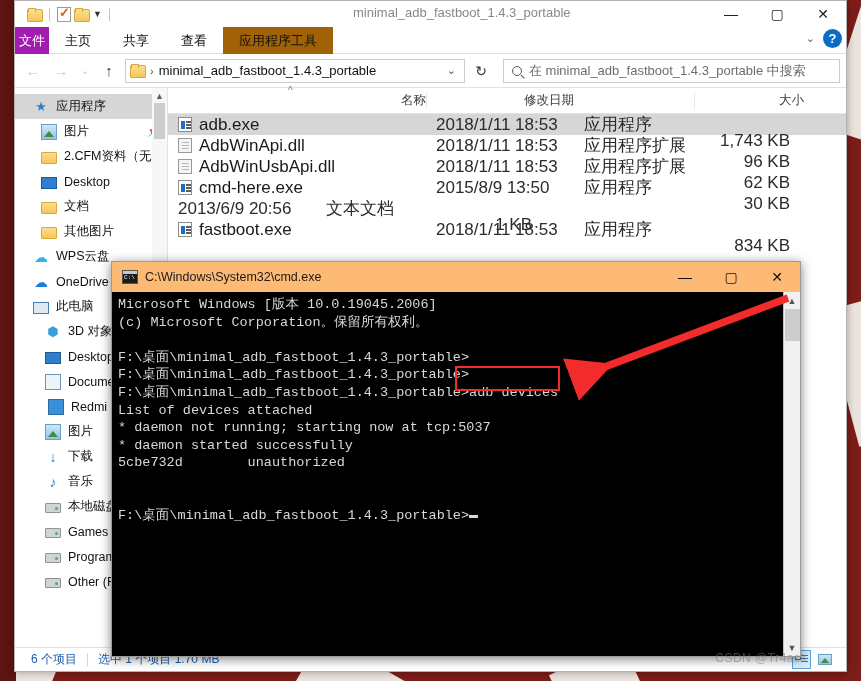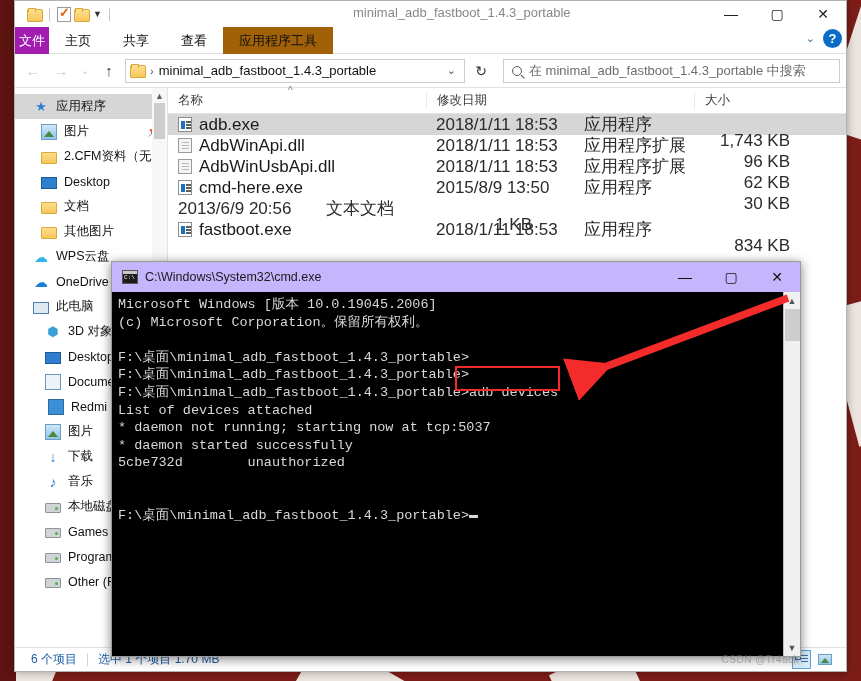--- a/index.html
+++ b/index.html
@@ -248,21 +248,21 @@
     background:#fff;
     border-left: 1px solid #e3e3e3;
     display:flex; flex-direction:column;
     min-width: 0;
   }
   .fl-header {
     height: 26px; display:flex; align-items:center;
     font-size: 12.5px; color:#3a3a3a;
     border-bottom: 1px solid #e3e3e3;
   }
-  .fl-header .col { padding-left: 10px; border-left:1px solid #e8e8e8; height:16px; display:flex; align-items:center;}
+  .fl-header .col { padding-left: 10px; border-left:1px solid #e8e8e8; height:16px; display:flex; align-items:center;justify-content:flex-end;}
   .fl-header .col:first-child { border-left:none; }
   .col-name { width: 258px; flex:0 0 258px; position:relative;}
   .col-date { width: 148px; flex:0 0 148px; }
   .col-type { width: 120px; flex:0 0 120px;margin-top:44px; }
   .col-size { width: 110px; flex:0 0 110px; }
   .sortmark {
     position:absolute; left: 120px; top:-8px; font-size:10px; color:#777;
   }
   .fl-rows { flex:1 1 auto; overflow:hidden; }
   .fl-row {
@@ -333,21 +333,21 @@
   #cmdwin {
     position: absolute;
     left: 111px; top: 261px;
     width: 690px; height: 396px;
     background: #000;
     border: 1px solid #9b9b9b;
     box-shadow: 0 2px 10px rgba(0,0,0,0.5);
     display:flex; flex-direction: column;
   }
   .cmd-title {
-    height: 30px; background:#c4b5fd; display:flex; align-items:center;
+    height: 30px; background:#fdba74; display:flex; align-items:center;
     flex:0 0 auto; position:relative;
   }
   .cmd-icon {
     width:16px;height:14px; margin-left:10px; margin-right:7px;
     background:#1b1b1b; border:1px solid #555; position:relative; flex:0 0 16px;
   }
   .cmd-icon::before {
     content:""; position:absolute; left:0;top:0;right:0;height:3px;background:#c9c9c9;
   }
   .cmd-icon::after {
@@ -385,22 +385,22 @@
 
   
   #annot { position:absolute; inset:0; pointer-events:none; }
   .redbox {
     position:absolute; left: 455px; top: 366px; width: 105px; height: 25px;
     border: 2.5px solid #f42b2b;
   }
 
   
   .watermark {
-    position:absolute; right: 62px; bottom: 16px;
-    font-size: 10px; color: rgba(120,120,120,0.55);
+    position:absolute; right: 54px; bottom: 16px;
+    font-size: 12px; color: rgba(120,120,120,0.55);
     letter-spacing: 0.5px;
   }
 </style>
 </head>
 <body>
 
 <div id="desktop">
   <div class="wp-shape" style="left:-30px;top:120px;width:120px;height:70px;transform:rotate(-28deg);"></div>
   <div class="wp-shape" style="left:-20px;top:250px;width:60px;height:160px;transform:rotate(12deg);"></div>
   <div class="wp-shape" style="left:-40px;top:430px;width:90px;height:120px;transform:rotate(-18deg);"></div>

